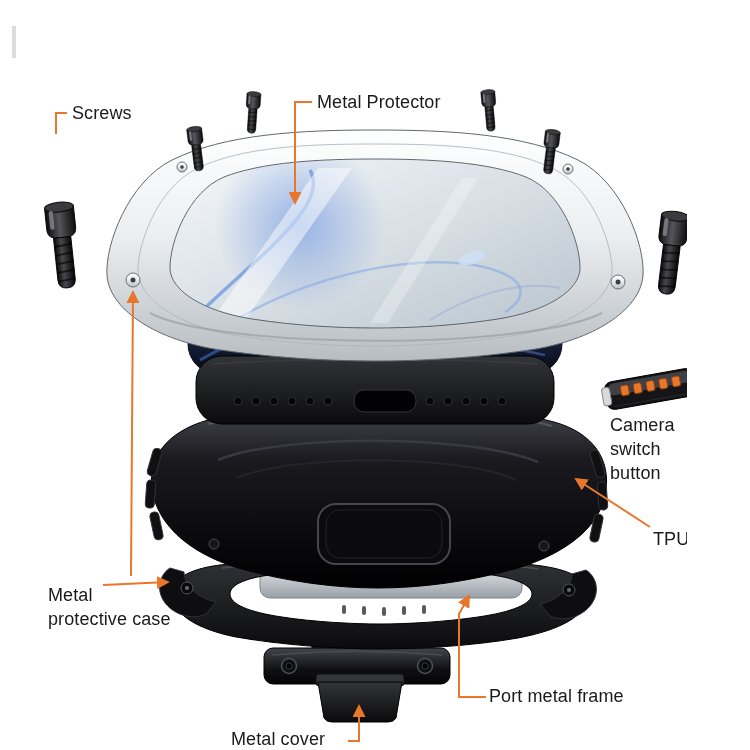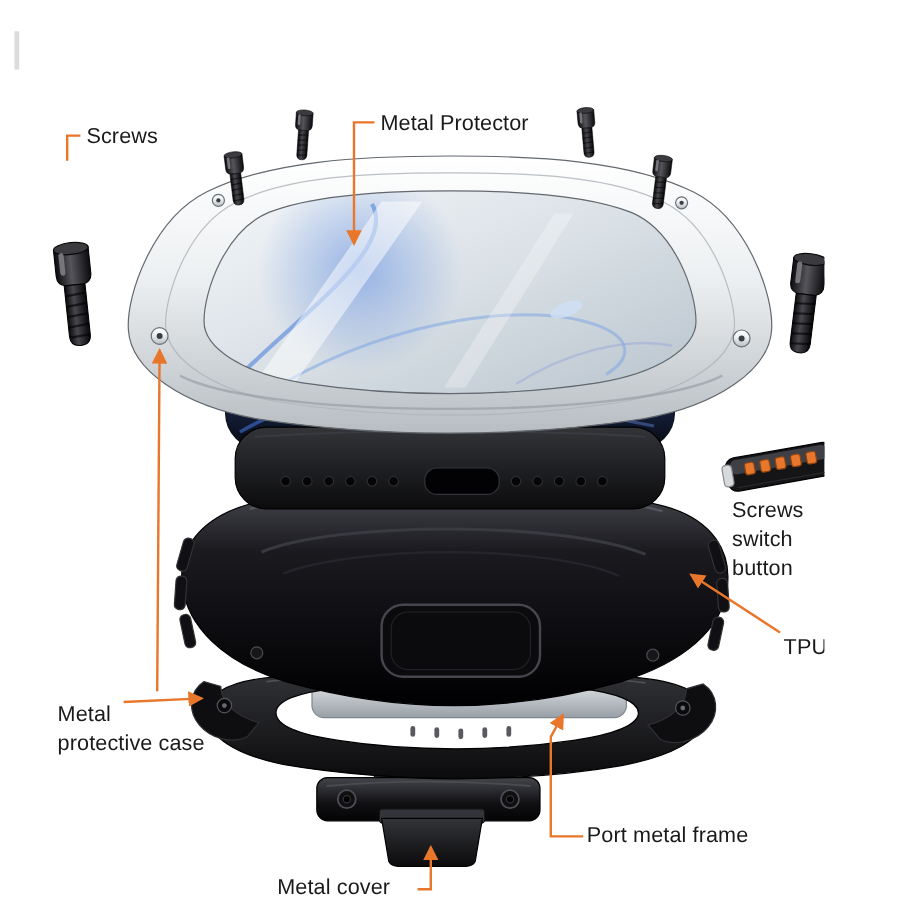--- a/index.html
+++ b/index.html
@@ -230,21 +230,21 @@
     <polyline points="650,507 576,459" marker-end="url(#arrow)"></polyline>
     <polyline points="131,556 133,272" marker-end="url(#arrow)"></polyline>
     <polyline points="103,565 168,562" marker-end="url(#arrow)"></polyline>
     <polyline points="486,677 459,677 459,594 469,576" marker-end="url(#arrow)"></polyline>
     <polyline points="348,721 359,721 359,686" marker-end="url(#arrow)"></polyline>
   </g>
 </svg>
 
 <div class="label" style="left:72px;top:82px">Screws</div>
 <div class="label" style="left:317px;top:71px">Metal Protector</div>
-<div class="label" style="left:610px;top:394px">Screws switch
+<div class="label" style="left:610px;top:394px">Camera switch
 button</div>
 <div class="label" style="left:653px;top:508px">TPU</div>
 <div class="label" style="left:48px;top:564px">Metal
 protective case</div>
 <div class="label" style="left:489px;top:665px">Port metal frame</div>
 <div class="label" style="left:231px;top:708px">Metal cover</div>
 
 </div>
 
 </body></html>

